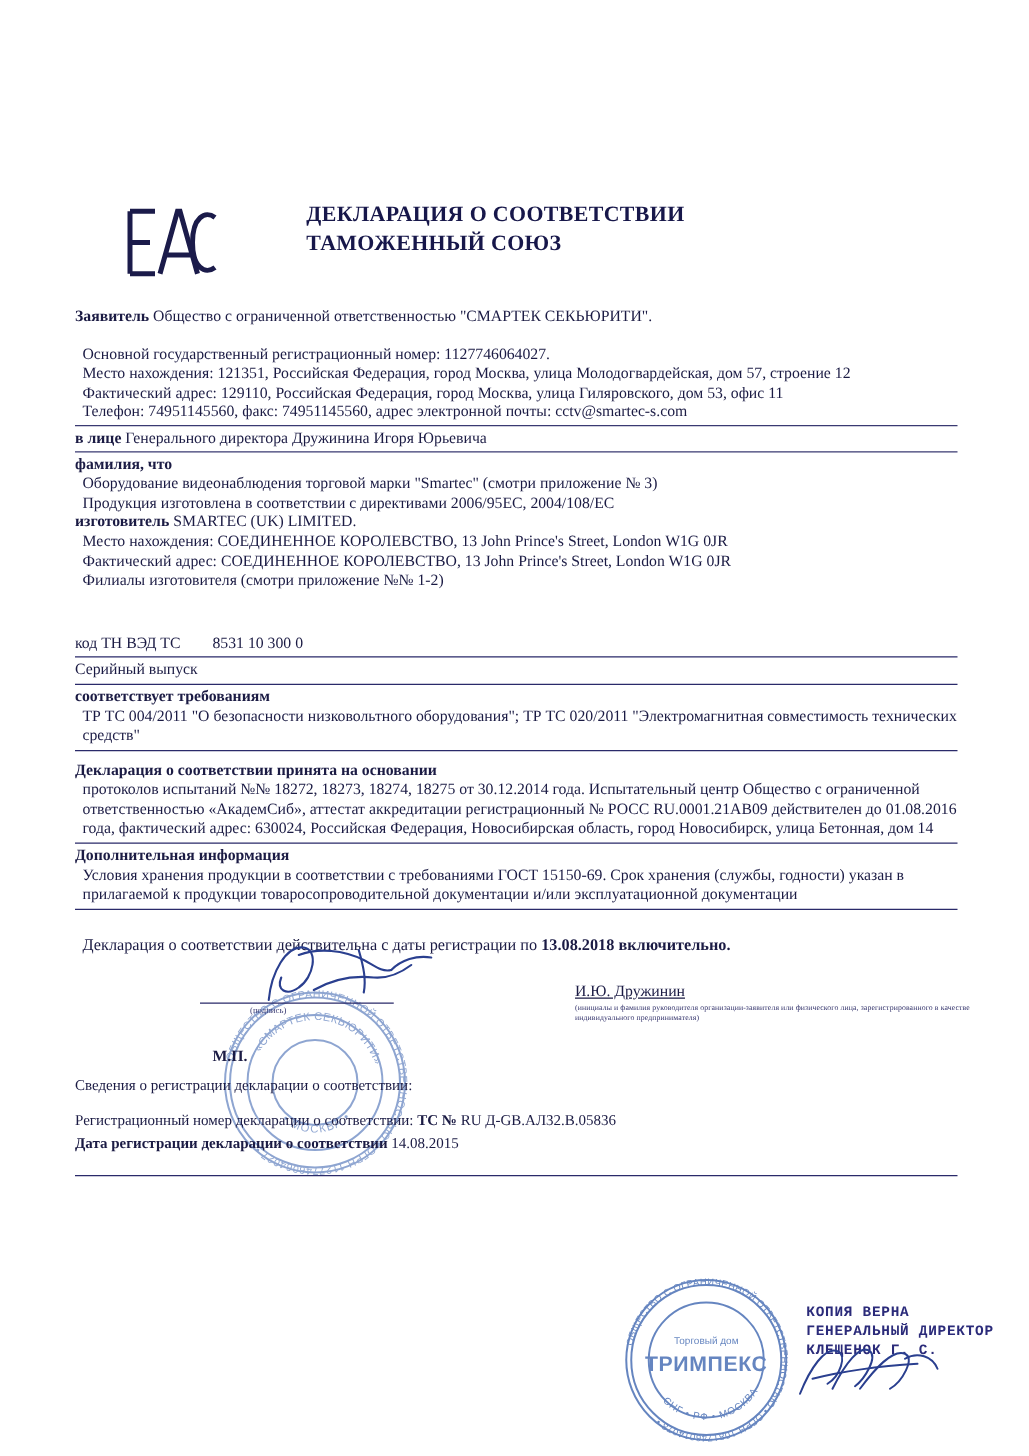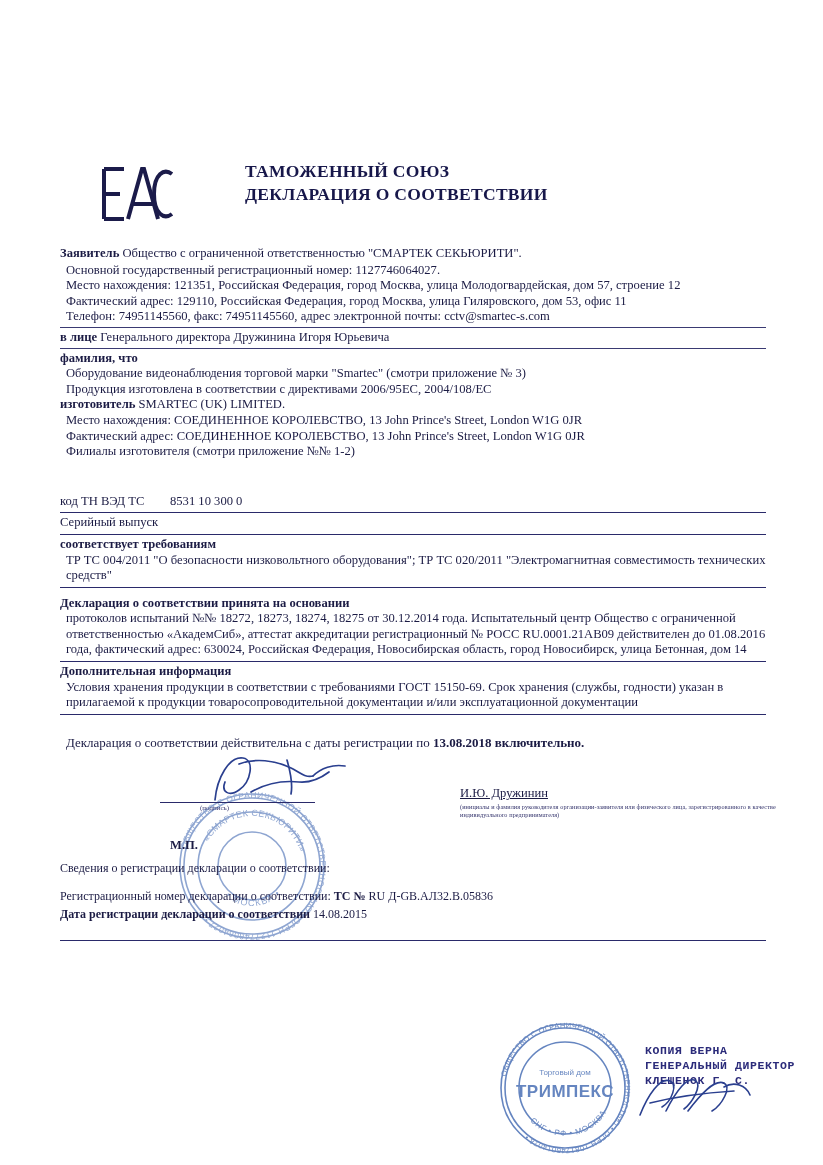--- a/index.html
+++ b/index.html
@@ -72,21 +72,21 @@
   }
   .hr-thin {
     border: none;
     border-top: 1px solid #3a3a72;
     margin: 2px 0 2px 0;
   }
   .gap6 { height: 6px; }
   .gap14 { height: 14px; }
   .gap20 { height: 20px; }
 
-  .declarant-line { margin-bottom: 1px; }
+  .declarant-line { margin-bottom: 14px; }
   .indent { padding-left: 6px; }
 
   .code-row {
     display: flex;
     align-items: flex-end;
   }
   .code-label { width: 110px; }
   .code-value { }
 
   .valid-line {
@@ -220,22 +220,22 @@
     <div class="eac-mark">
       <svg width="78" height="56" viewBox="0 0 78 56" xmlns="http://www.w3.org/2000/svg">
         <g fill="none" stroke="#1b1b4a" stroke-width="4">
           <path d="M6 3 L6 53 M6 3 L26 3 M6 28 L22 28 M6 53 L26 53"></path>
           <path d="M30 53 L44 3 L46 3 L60 53 M35 38 L55 38"></path>
           <path d="M74 8 C66 2, 56 8, 56 28 C56 48, 66 54, 74 48"></path>
         </g>
       </svg>
     </div>
     <div class="title-block">
+      <div class="title-line">ДЕКЛАРАЦИЯ О СООТВЕТСТВИИ</div>
       <div class="title-line">ТАМОЖЕННЫЙ СОЮЗ</div>
-      <div class="title-line">ДЕКЛАРАЦИЯ О СООТВЕТСТВИИ</div>
     </div>
   </div>
 
   <div class="content">
 
     <div class="row declarant-line">
       <span class="lbl-bold">Заявитель</span>
       <span>Общество с ограниченной ответственностью "СМАРТЕК СЕКЬЮРИТИ".</span>
     </div>
     <div class="row indent">Основной государственный регистрационный номер: 1127746064027.</div>

